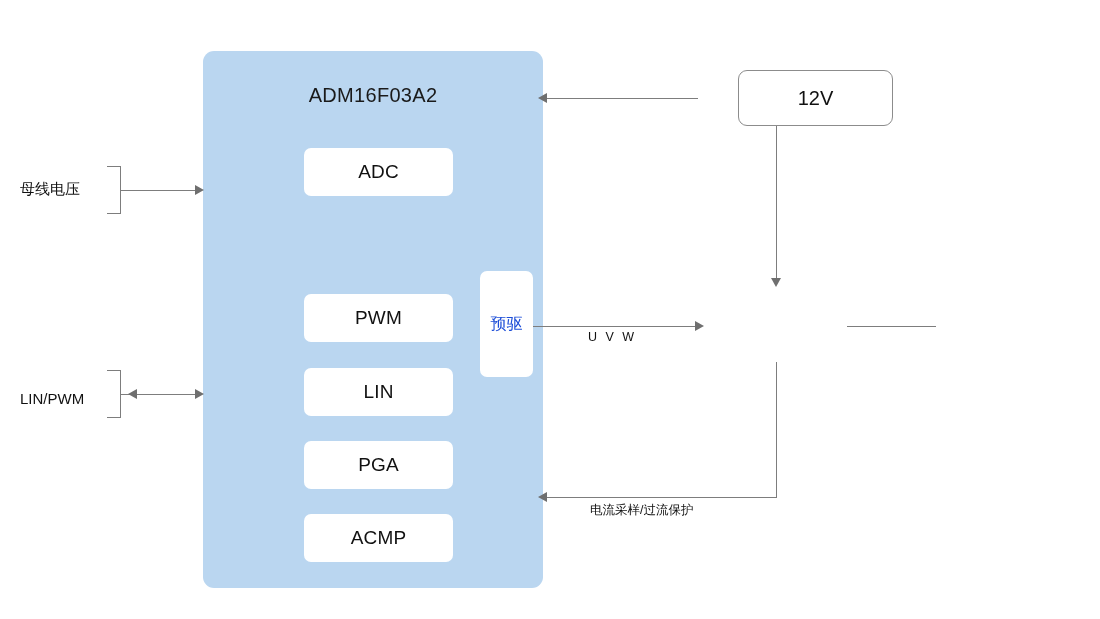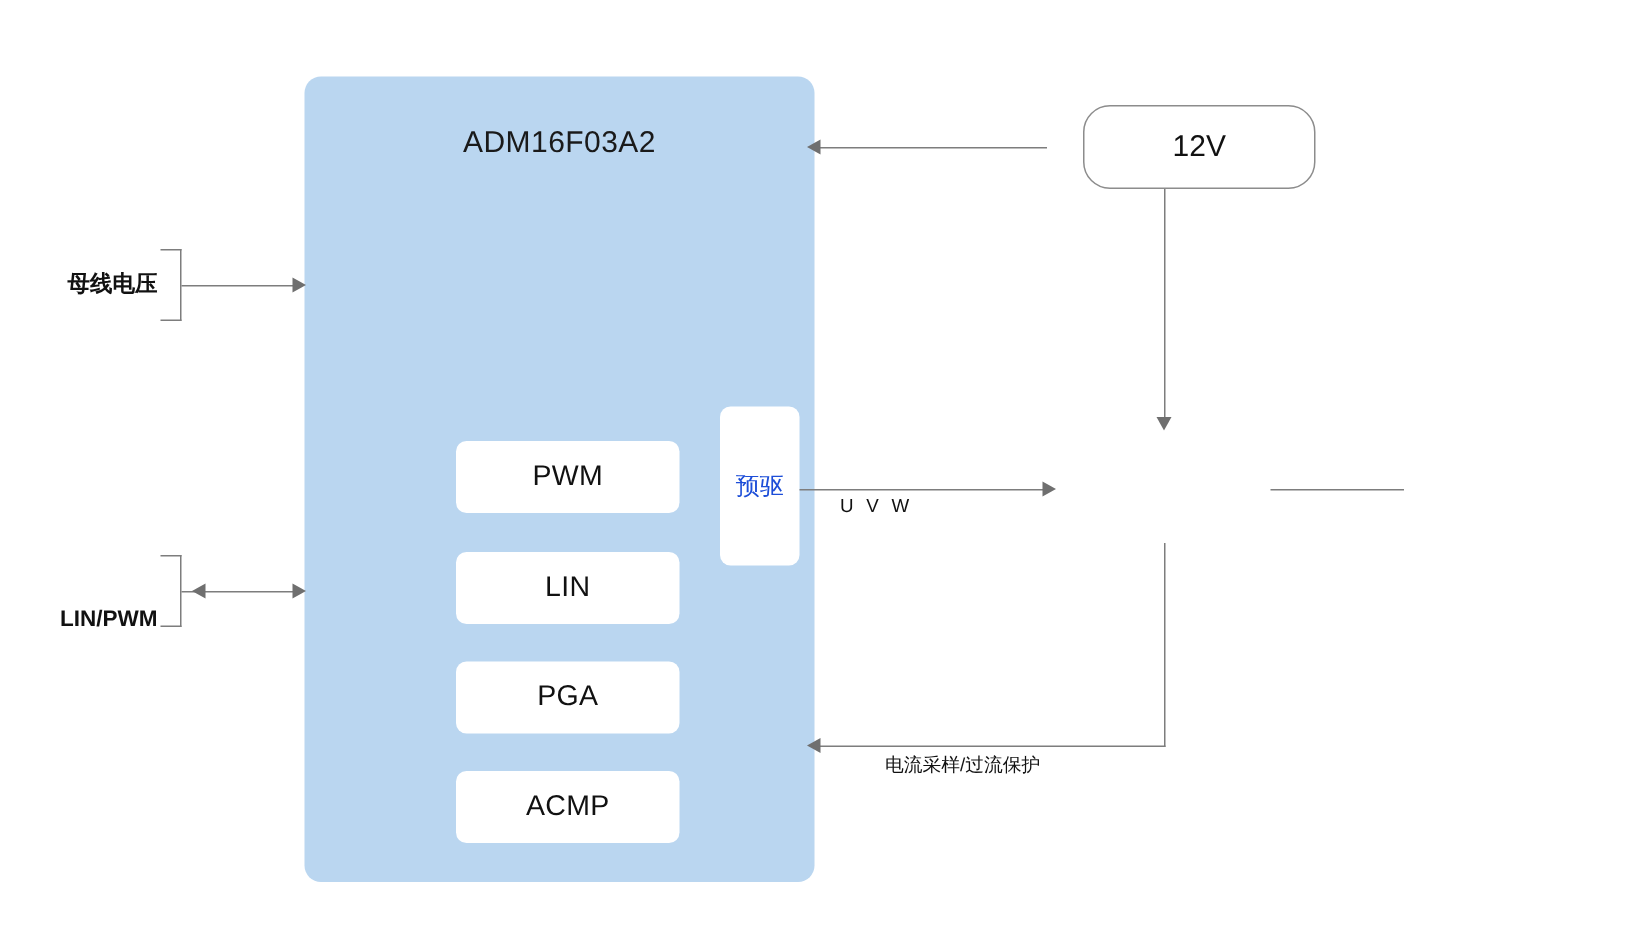--- a/index.html
+++ b/index.html
@@ -75,26 +75,25 @@
     position: absolute;
     background: #ffffff;
     border: 1px solid #8c8c8c;
     border-radius: 9px;
     display: flex;
     align-items: center;
     justify-content: center;
     color: #111111;
   }
   #box-12v {
-    left: 722px;
+    left: 738px;
     top: 70px;
     width: 155px;
     height: 56px;
     font-size: 20px;
-    border-radius: 18px;
   }
   #box-inverter {
     left: 704px;
     top: 290px;
     width: 143px;
     height: 72px;
     font-size: 19px;
   }
   
   .hline {
@@ -134,22 +133,21 @@
     width: 14px;
     border-top: 1.4px solid #7d7d7d;
     border-right: 1.4px solid #7d7d7d;
     border-bottom: 1.4px solid #7d7d7d;
   }
   .side-label {
     position: absolute;
     font-size: 15px;
     color: #111111;
     white-space: nowrap;
-    text-align: right;
-    font-weight: bold;
+    text-align: left;
   }
   .edge-label {
     position: absolute;
     font-size: 12.5px;
     color: #111111;
     white-space: nowrap;
   }
   #uvw-label { letter-spacing: 2.5px; }
   
   #motor-icon {
@@ -161,49 +159,50 @@
   }
 </style>
 </head>
 <body>
 
 <div id="canvas">
 
   <div id="mcu-panel"></div>
   <div id="mcu-title">ADM16F03A2</div>
 
+  <div class="mcu-block" style="top:148px">ADC</div>
   <div class="mcu-block" style="top:294px">PWM</div>
   <div class="mcu-block" style="top:368px">LIN</div>
   <div class="mcu-block" style="top:514px">ACMP</div>
   <div class="mcu-block" style="top:441px">PGA</div>
 
   <div id="predriver-block">预驱</div>
 
   <div class="outline-box" id="box-12v">12V</div>
 
   <div class="side-label" style="left:20px; top:180px; width:85px;">母线电压</div>
   <div class="bracket" style="left:107px; top:166px; height:48px;"></div>
   <div class="hline" style="left:121px; top:190px; width:80px;"></div>
   <div class="arrow-right" style="left:195px; top:185px;"></div>
 
-  <div class="side-label" style="left:20px; top:404px; width:85px;">LIN/PWM</div>
+  <div class="side-label" style="left:20px; top:390px; width:85px;">LIN/PWM</div>
   <div class="bracket" style="left:107px; top:370px; height:48px;"></div>
   <div class="hline" style="left:121px; top:394px; width:80px;"></div>
   <div class="arrow-right" style="left:195px; top:389px;"></div>
   <div class="arrow-left" style="left:128px; top:389px;"></div>
 
   <div class="hline" style="left:543px; top:98px; width:155px;"></div>
   <div class="arrow-left" style="left:538px; top:93px;"></div>
 
   <div class="vline" style="left:776px; top:126px; height:152px;"></div>
   <div class="arrow-down" style="left:771px; top:278px;"></div>
 
   <div class="hline" style="left:533px; top:326px; width:166px;"></div>
   <div class="arrow-right" style="left:695px; top:321px;"></div>
-  <div class="edge-label" id="uvw-label" style="left:560px; top:330px;">U V W</div>
+  <div class="edge-label" id="uvw-label" style="left:588px; top:330px;">U V W</div>
 
   <div class="hline" style="left:847px; top:326px; width:135px;"></div>
   <div class="arrow-right" style="left:978px; top:321px;"></div>
 
   <div class="vline" style="left:776px; top:362px; height:136px;"></div>
   <div class="hline" style="left:545px; top:497px; width:232px;"></div>
   <div class="arrow-left" style="left:538px; top:492px;"></div>
   <div class="edge-label" style="left:590px; top:502px;">电流采样/过流保护</div>
 
   <div id="motor-icon">

